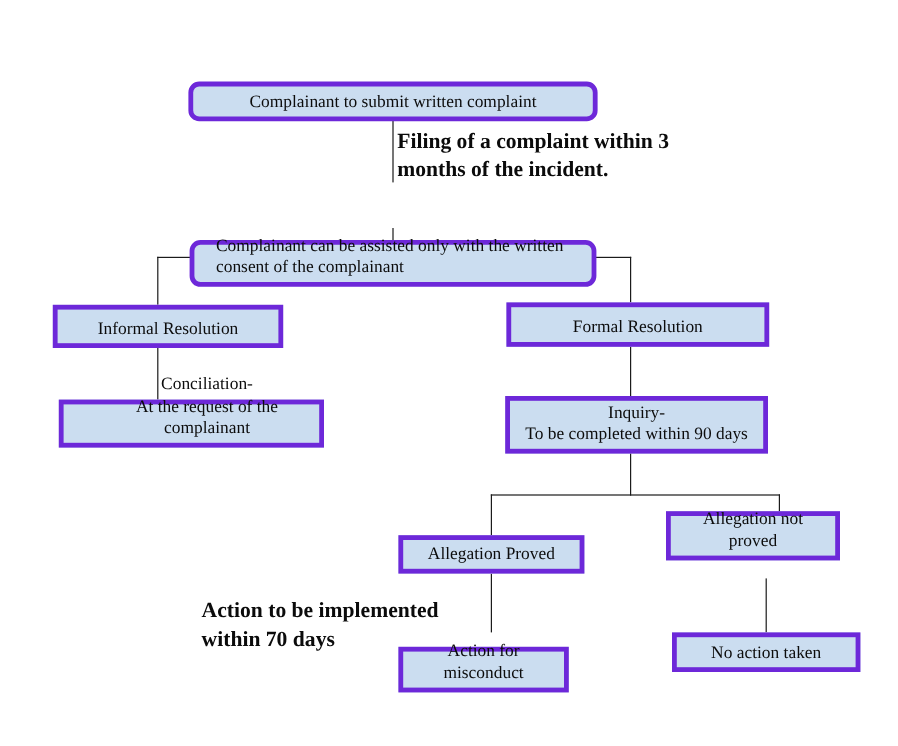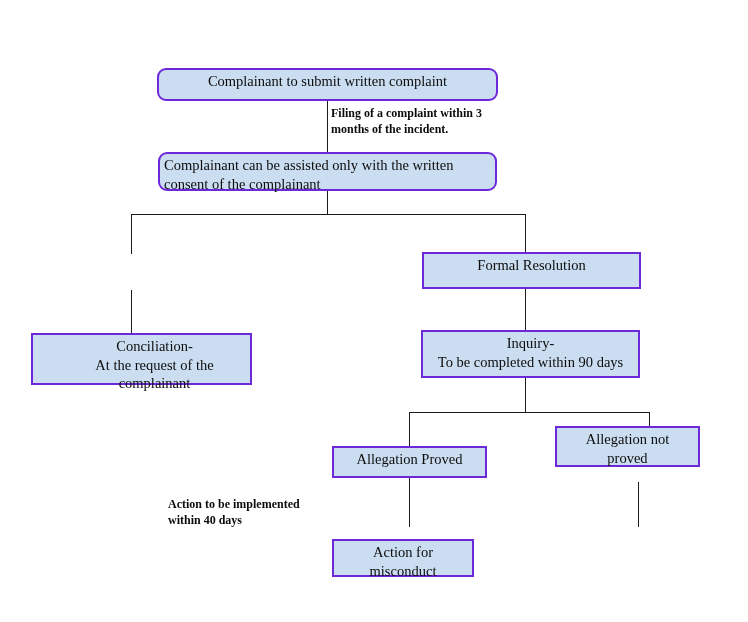--- a/index.html
+++ b/index.html
@@ -12,47 +12,48 @@
     width: 748px;
     height: 622px;
     background: #ffffff;
     font-family: "Liberation Serif", "DejaVu Serif", serif;
     overflow: hidden;
   }
   .node {
     position: absolute;
     box-sizing: border-box;
     background: #cbddf0;
-    border: 2px solid #6d28d9;
+    border: 4px solid #6d28d9;
     display: flex;
-    align-items: flex-start;
+    align-items: flex-end;
     justify-content: center;
     text-align: center;
     color: #0c0c0c;
     font-size: 14.5px;
     line-height: 1.28;
     padding: 2px 6px;
   }
   .node.rounded {
     border-radius: 9px;
   }
   .node.left-align {
     justify-content: flex-start;
     text-align: left;
-    padding-left: 4px;
+    padding-left: 18px;
+    margin-top: 48px;
   }
   .node .txt {
     display: block;
     white-space: pre-line;
   }
   .annot {
     position: absolute;
     font-family: "Liberation Serif", "DejaVu Serif", serif;
     font-weight: bold;
-    font-size: 12px;
+    font-size: 18px;
     line-height: 1.32;
     color: #0b0b0b;
     white-space: pre-line;
   }
   .ln {
     position: absolute;
     background: #1b1b1b;
   }
   .ln.v { width: 1.4px; }
   .ln.h { height: 1.4px; }
@@ -81,26 +82,29 @@
   <div class="ln v" style="left:638px; top:482px; height:45px;"></div>
 
   <div class="node rounded" style="left:157px; top:68px; width:341px; height:33px;">
     <span class="txt">Complainant to submit written complaint</span>
   </div>
 
   <div class="node rounded left-align" style="left:158px; top:152px; width:339px; height:39px;">
     <span class="txt">Complainant can be assisted only with the written consent of the complainant</span>
   </div>
 
+  <div class="node" style="left:44px; top:254px; width:192px; height:36px;">
+    <span class="txt">Informal Resolution</span>
+  </div>
 
   <div class="node" style="left:422px; top:252px; width:219px; height:37px;">
     <span class="txt">Formal Resolution</span>
   </div>
 
-  <div class="node" style="left:31px; top:333px; width:221px; height:52px;padding-left:32px;">
+  <div class="node" style="left:49px; top:333px; width:221px; height:40px;padding-left:32px;">
     <span class="txt">Conciliation-
 At the request of the complainant</span>
   </div>
 
   <div class="node" style="left:421px; top:330px; width:219px; height:48px;">
     <span class="txt">Inquiry-
 To be completed within 90 days</span>
   </div>
 
   <div class="node" style="left:332px; top:446px; width:155px; height:32px;">
@@ -109,20 +113,23 @@
 
   <div class="node" style="left:555px; top:426px; width:145px; height:41px;">
     <span class="txt">Allegation not
 proved</span>
   </div>
 
   <div class="node" style="left:332px; top:539px; width:142px; height:38px;">
     <span class="txt">Action for misconduct</span>
   </div>
 
+  <div class="node" style="left:560px; top:527px; width:157px; height:33px;">
+    <span class="txt">No action taken</span>
+  </div>
 
   <div class="annot" style="left:331px; top:106px; width:240px;">Filing of a complaint within 3
 months of the incident.</div>
 
   <div class="annot" style="left:168px; top:497px; width:230px;">Action to be implemented
-within 40 days</div>
+within 70 days</div>
 
 </div>
 
 </body></html>

